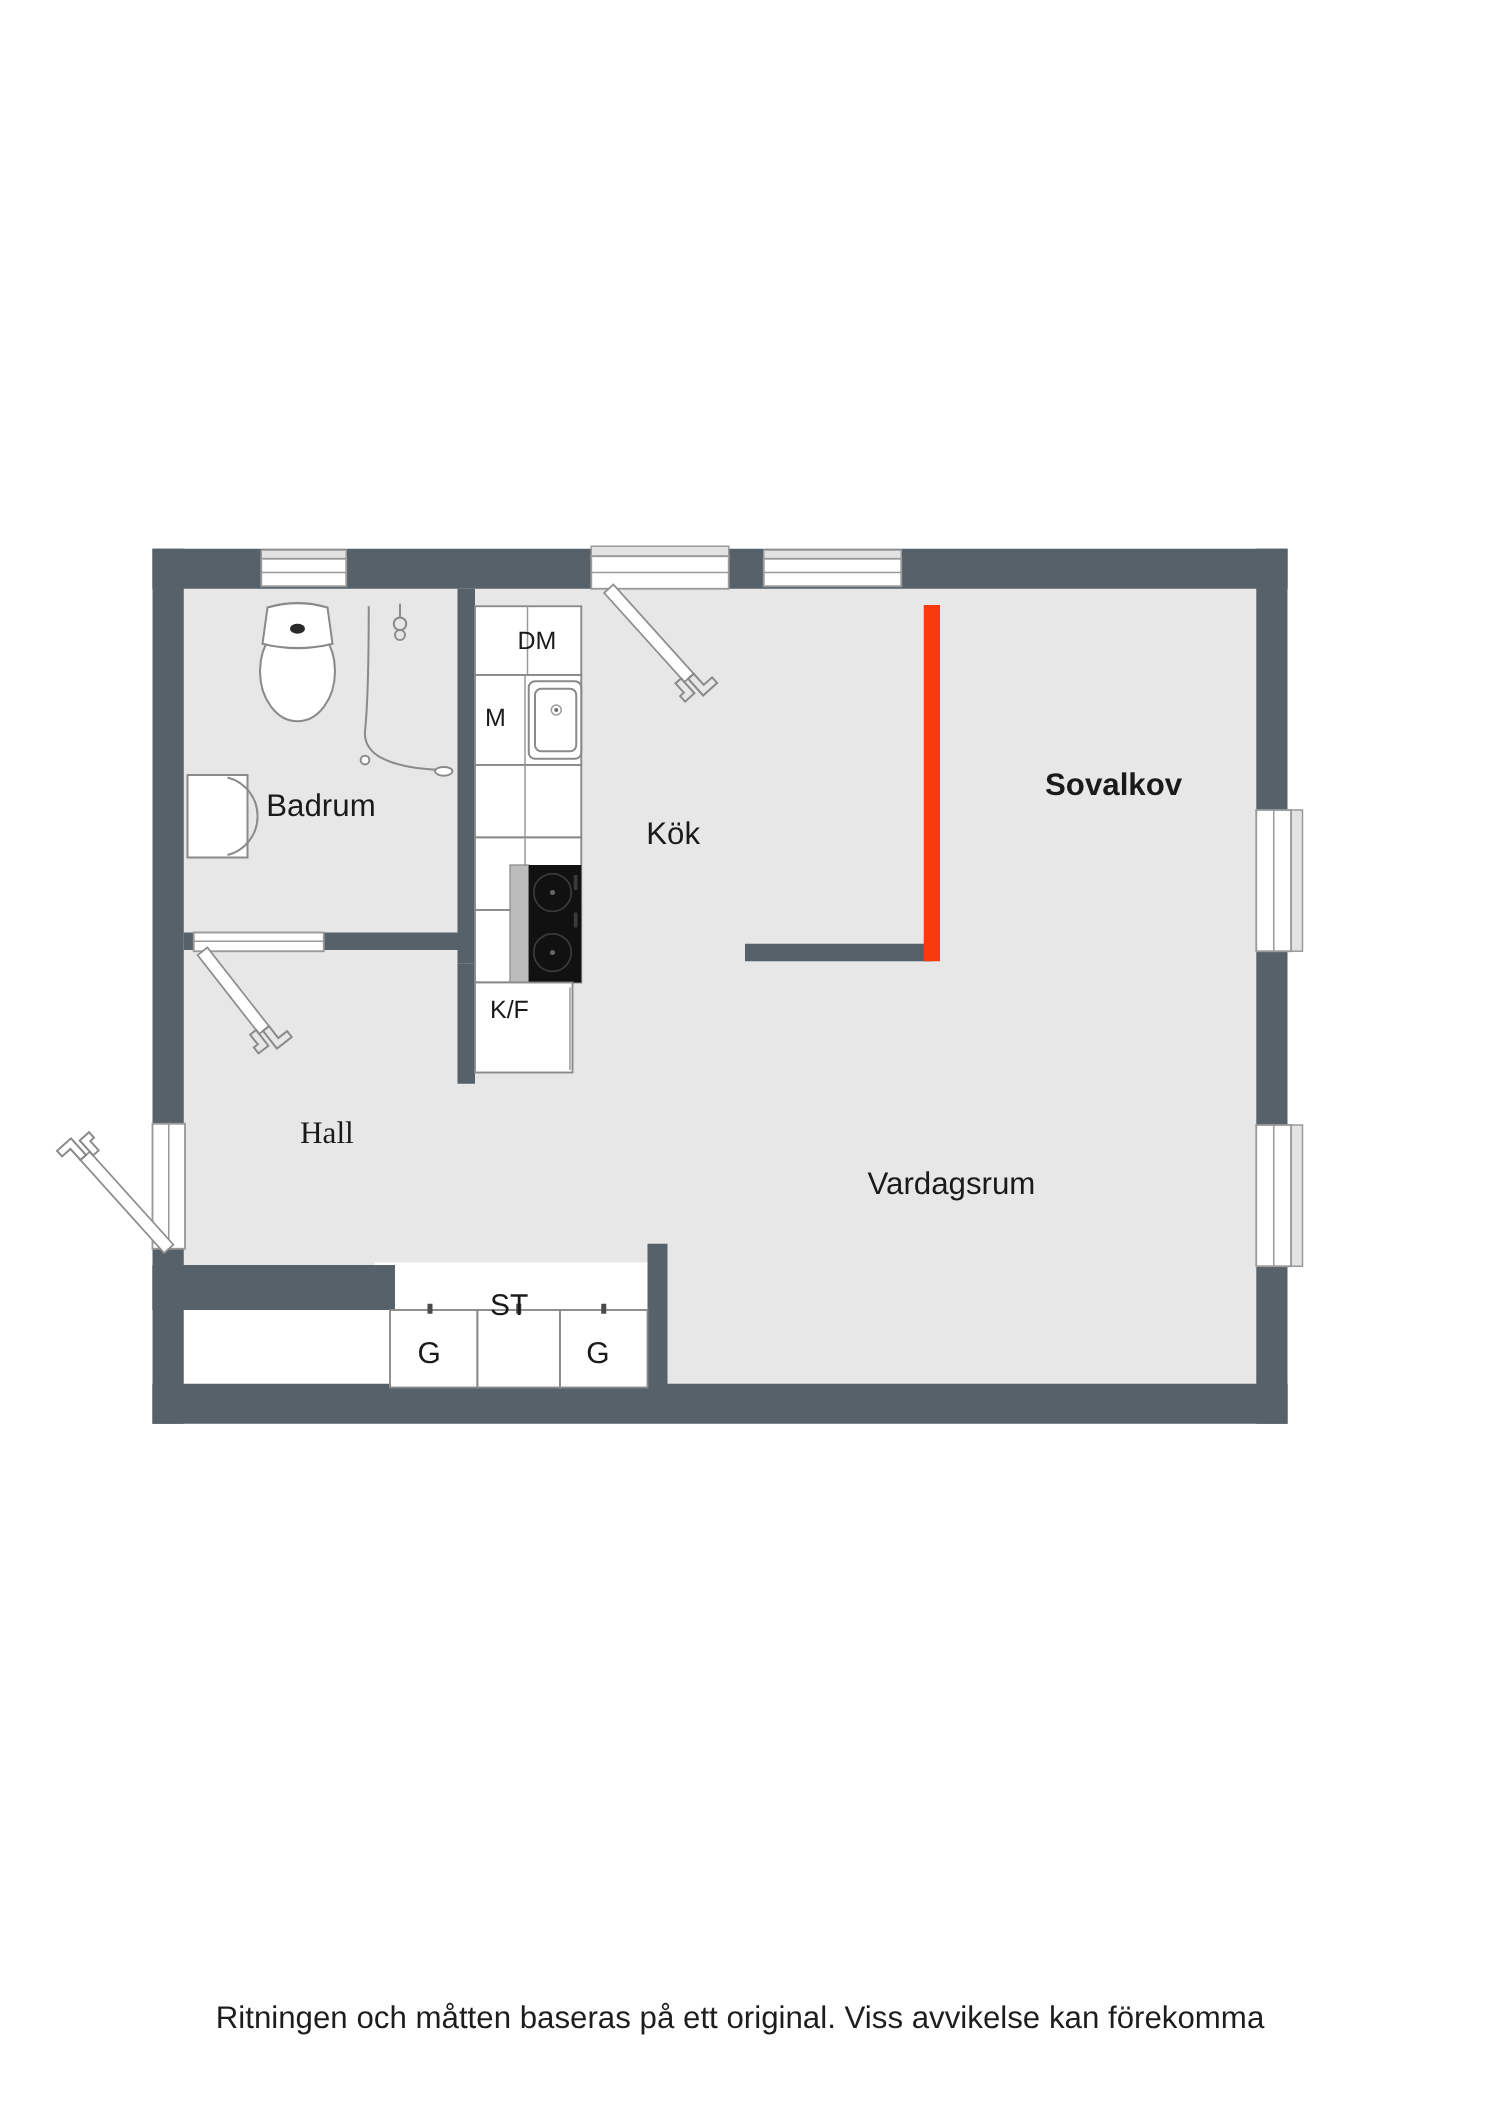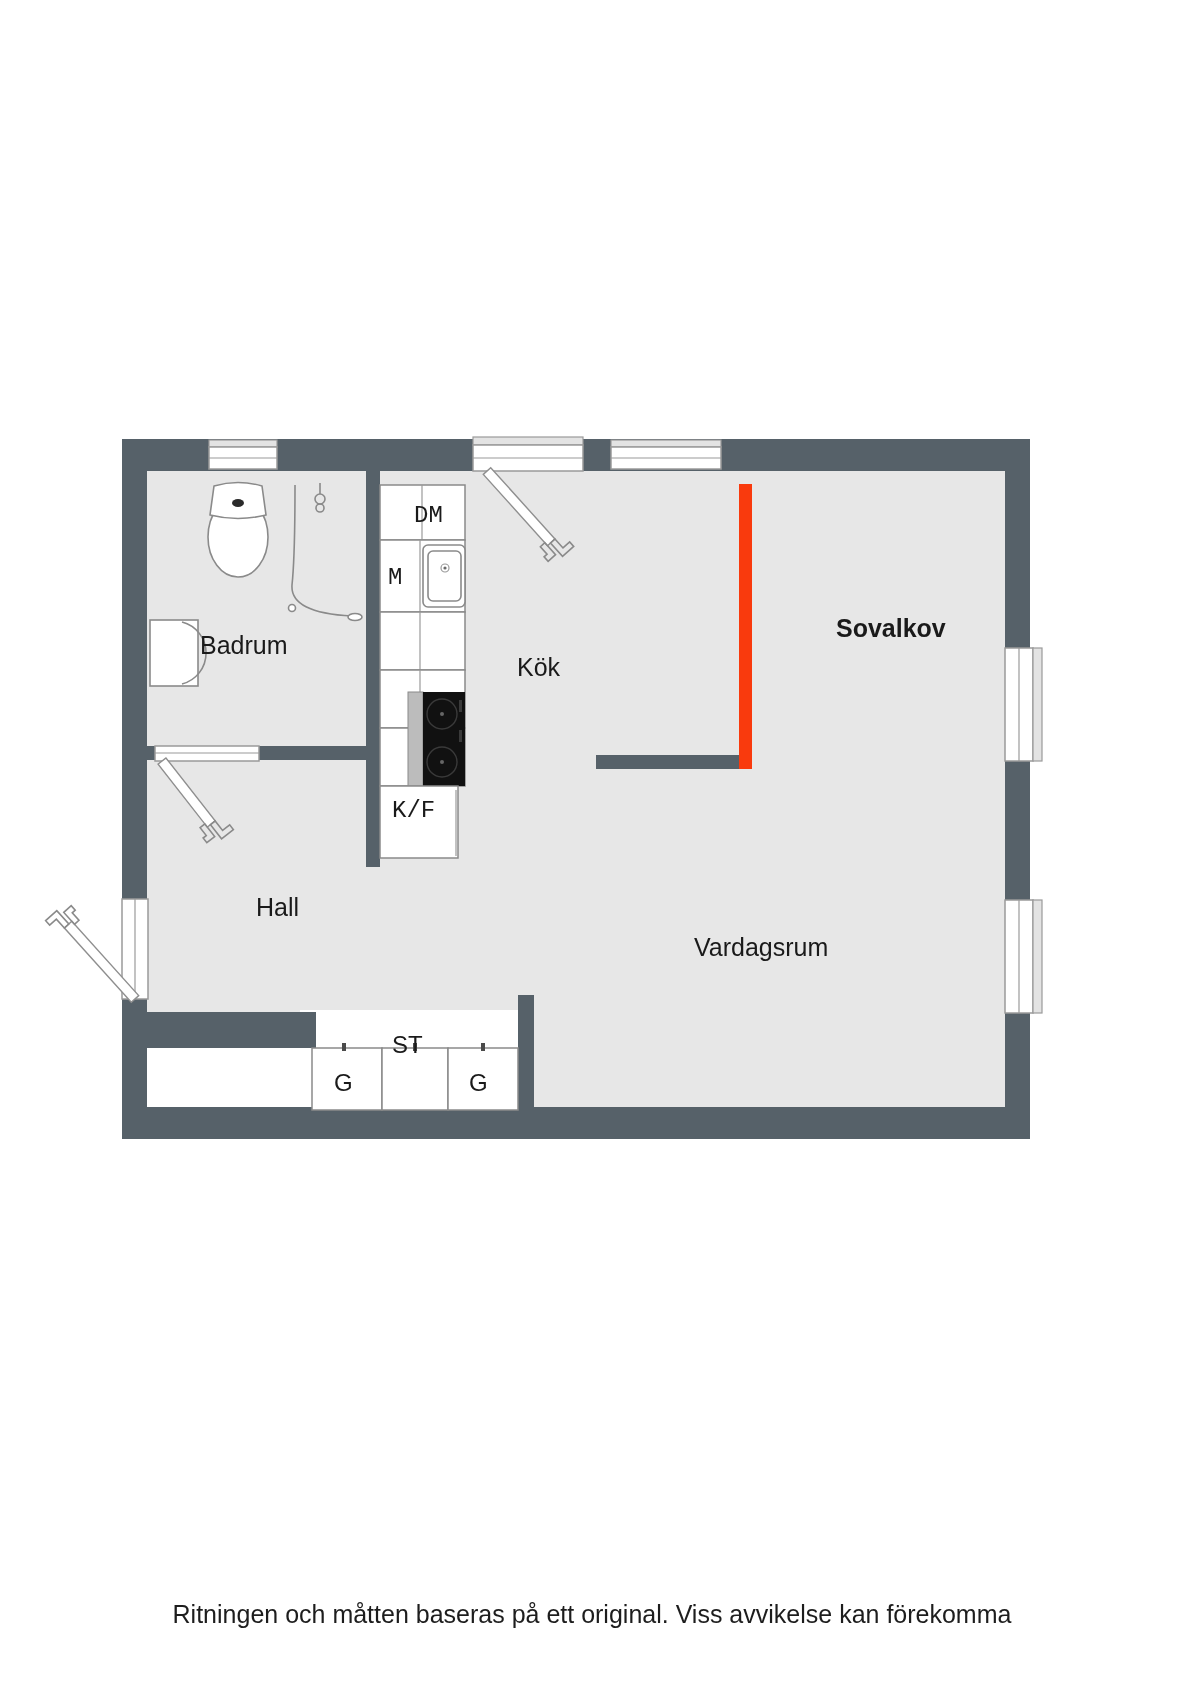--- a/index.html
+++ b/index.html
@@ -2,21 +2,21 @@
 <html><head>
 <meta charset="utf-8">
 <style>
   html,body{margin:0;padding:0;background:#ffffff;}
   body{width:1200px;height:1697px;font-family:"Liberation Sans",sans-serif;position:relative;overflow:hidden;}
 
   #plan{position:absolute;left:0;top:0;width:1200px;height:1697px;}
 
   .lbl{position:absolute;color:#1a1a1a;white-space:nowrap;}
   .room-lbl{font-size:25px;}
-  .app-lbl{font-size:24px;font-family:Liberation Mono, monospace;}
+  .app-lbl{font-size:20px;}
   .cab-lbl{font-size:24px;}
 
   #caption{position:absolute;left:0;top:1600px;width:1184px;text-align:center;
            font-size:25px;color:#1d1d1d;}
 </style>
 </head>
 <body>
 
 <svg id="plan" viewBox="0 0 1200 1697">
   <defs>
@@ -192,22 +192,22 @@
     <rect class="cab" x="312" y="1048" width="70" height="62"></rect>
     <rect class="cab" x="382" y="1048" width="66" height="62"></rect>
     <rect class="cab" x="448" y="1048" width="70" height="62"></rect>
     <rect class="handle" x="342" y="1043" width="4" height="8"></rect>
     <rect class="handle" x="413" y="1043" width="4" height="8"></rect>
     <rect class="handle" x="481" y="1043" width="4" height="8"></rect>
   </g>
 </svg>
 
 <div>
-  <div class="lbl room-lbl" style="left:200px;top:631px;">Badrum</div>
-  <div class="lbl room-lbl" style="left:256px;top:893px;">Hall</div>
+  <div class="lbl room-lbl" style="left:213px;top:631px;">Badrum</div>
+  <div class="lbl room-lbl" style="left:240px;top:893px;font-family:Liberation Serif, serif;">Hall</div>
   <div class="lbl room-lbl" style="left:517px;top:626px;margin-top:27px;">Kök</div>
   <div class="lbl room-lbl" style="left:836px;top:614px;font-weight:bold;">Sovalkov</div>
   <div class="lbl room-lbl" style="left:694px;top:933px;text-align:center;">Vardagsrum</div>
 </div>
 
 <div>
   <div class="lbl app-lbl" style="left:414px;top:502px;">DM</div>
   <div class="lbl app-lbl" style="left:388px;top:564px;">M</div>
   <div class="lbl app-lbl" style="left:392px;top:797px;">K/F</div>
 </div>

